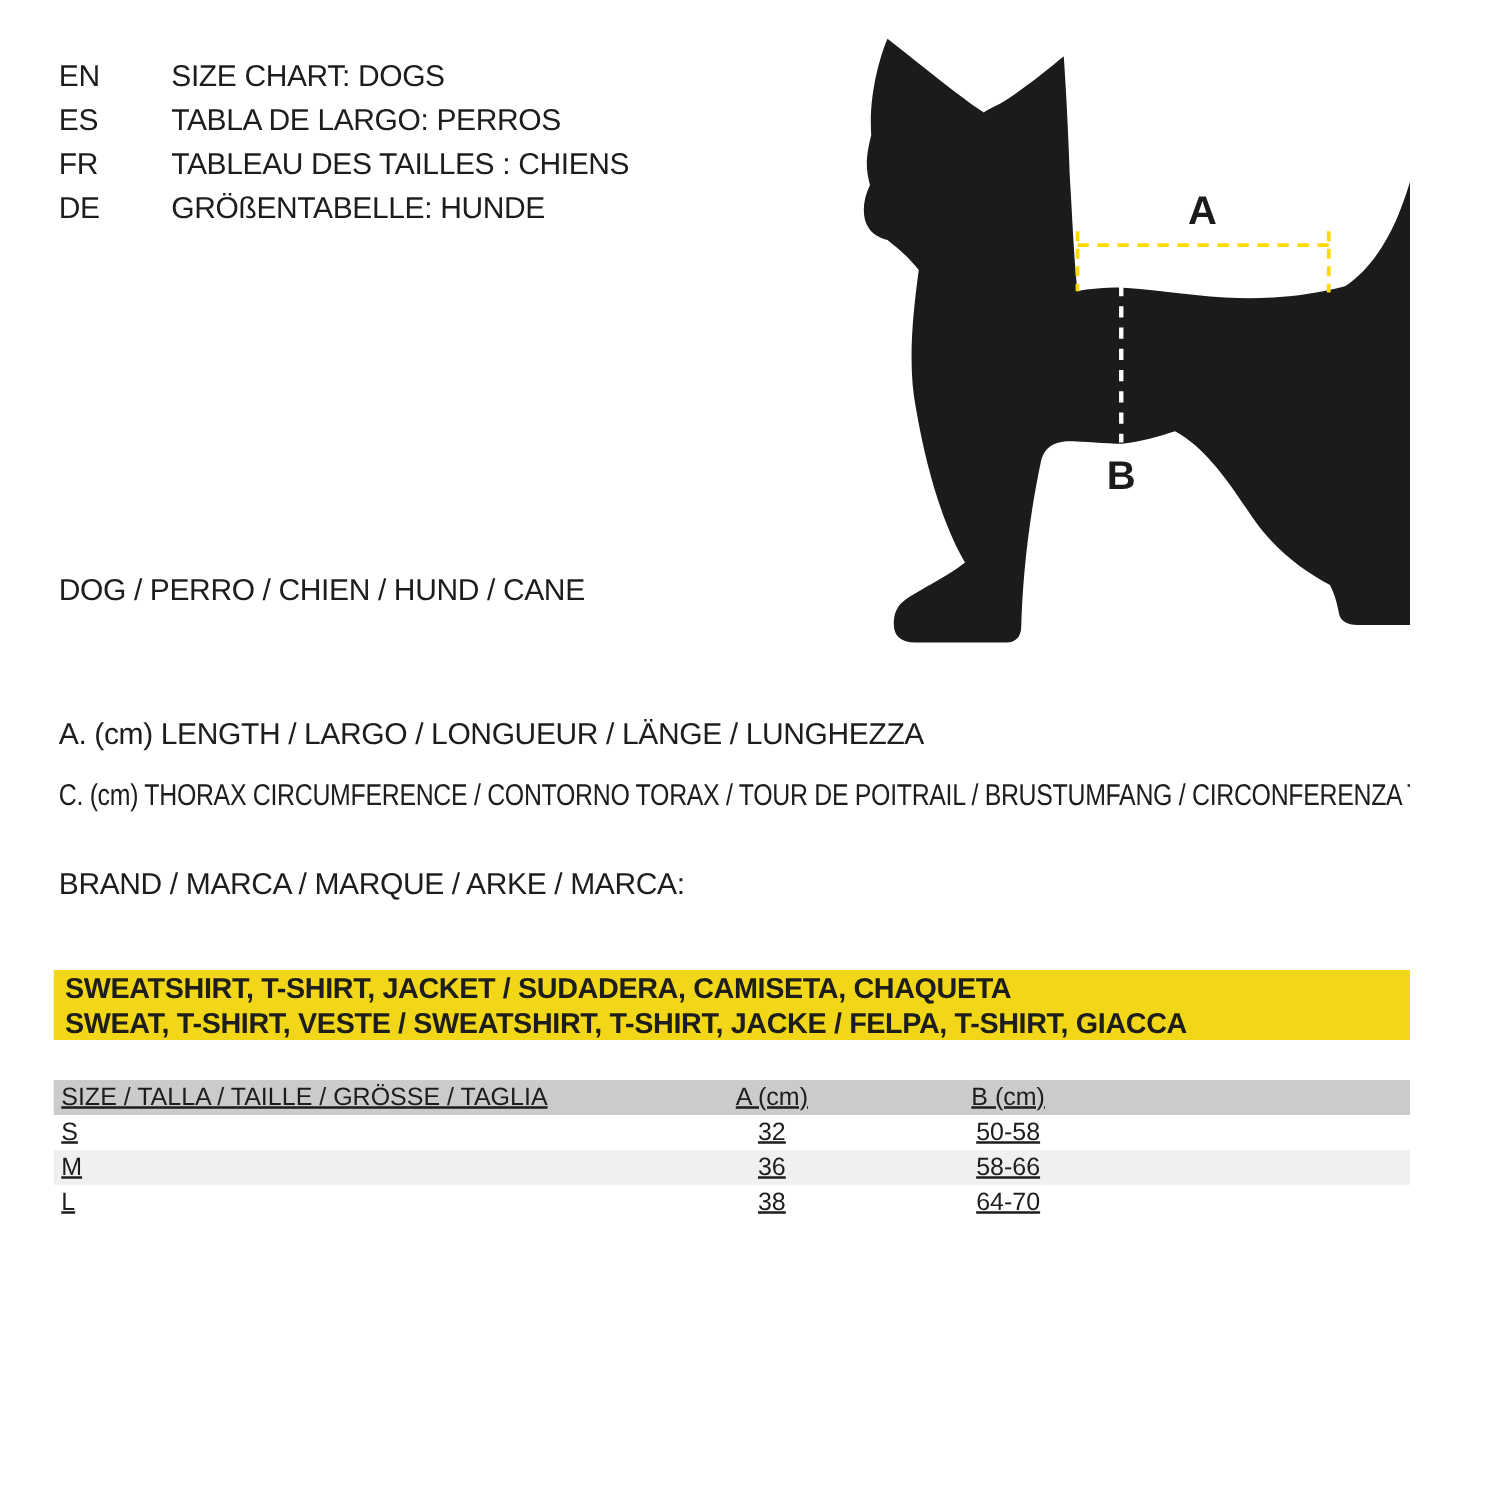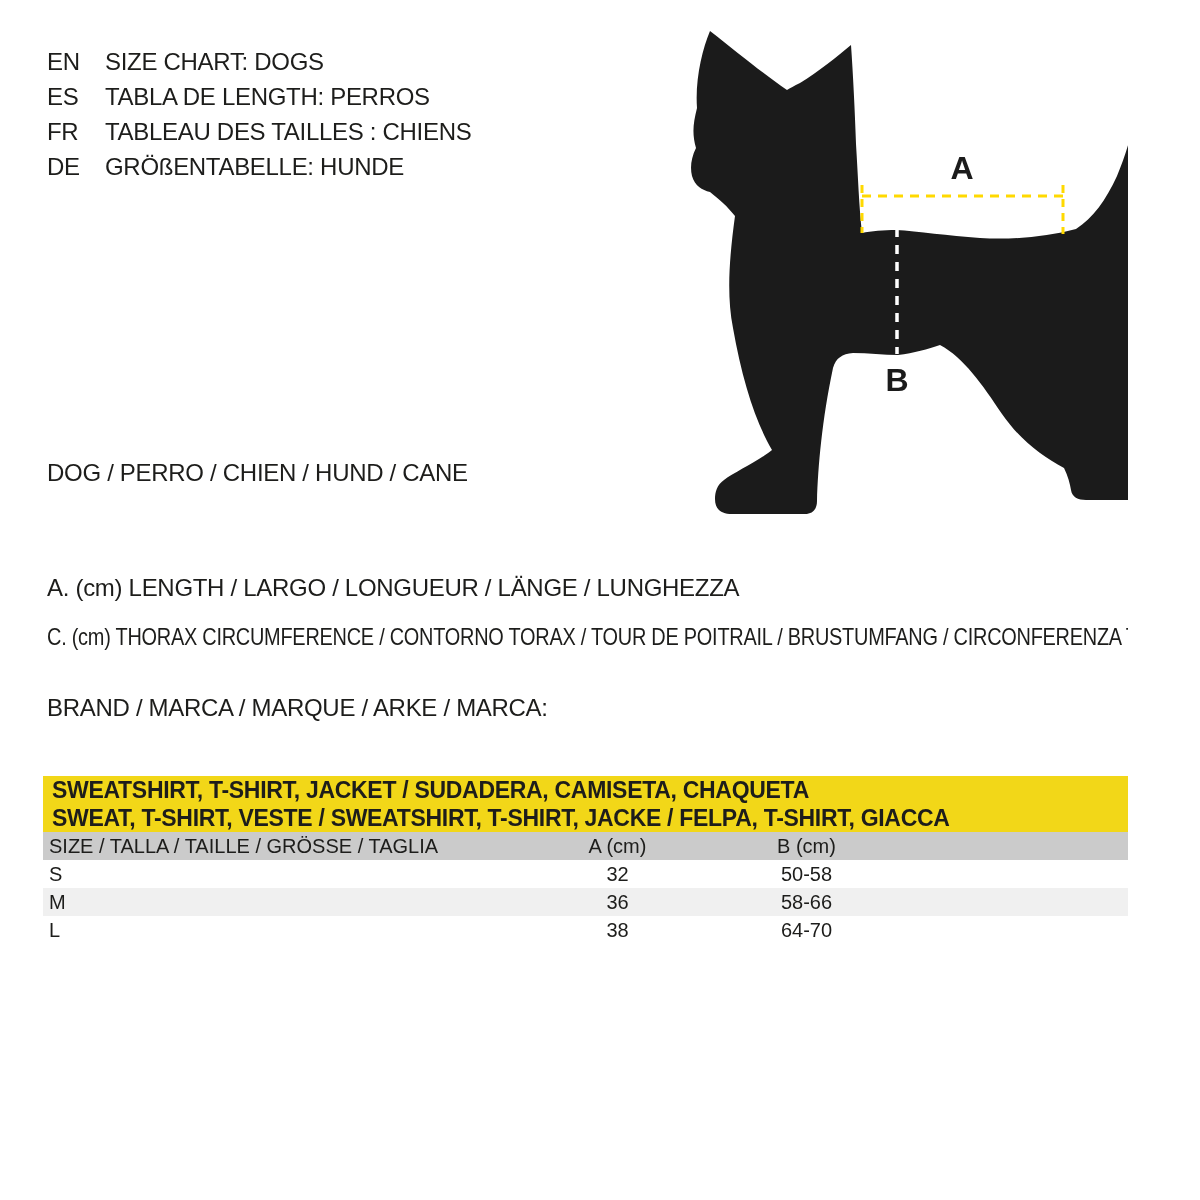--- a/index.html
+++ b/index.html
@@ -6,41 +6,41 @@
   #canvas{
     position:relative;width:1128px;height:1200px;background:#ffffff;overflow:hidden;
     font-family:"Liberation Sans",sans-serif;color:#1d1d1b;
   }
   .abs{position:absolute;}
 
   
   .langs{left:47px;top:44px;}
   .lang-row{display:flex;height:35px;line-height:35px;font-size:24px;letter-spacing:-0.3px;}
   .lang-code{width:58px;flex:0 0 58px;}
-  .lang-title{white-space:nowrap;}
+  .lang-title{white-space:nowrap;margin-left:32px;}
 
   
   .tline{font-size:24px;line-height:26px;white-space:nowrap;letter-spacing:-0.3px;}
   .dog-line{left:47px;top:460px;}
   .measure-a-line{left:47px;top:575px;}
   .measure-c-line{left:47px;top:624px;transform:scaleX(0.83);transform-origin:0 50%;}
   .brand-line{left:47px;top:695px;}
 
   
   .dog-wrap{left:690px;top:28px;width:470px;height:490px;}
 
   
   .banner{
     left:43px;top:776px;width:1106px;height:56px;background:#F2D718;
     display:flex;flex-direction:column;justify-content:center;padding-left:9px;box-sizing:border-box;
   }
   .banner div{font-weight:bold;font-size:23px;line-height:28px;white-space:nowrap;letter-spacing:-0.3px;}
 
   
-  .size-table{left:43px;top:832px;width:1106px;}
+  .size-table{left:43px;top:864px;width:1106px;text-decoration:underline;}
   .trow{
     display:grid;grid-template-columns:480px 189px 189px auto;
     height:28px;line-height:28px;font-size:20px;
   }
   .trow .c-size{padding-left:6px;text-align:left;white-space:nowrap;}
   .trow .c-a,.trow .c-b{text-align:center;}
   .trow.head{background:#CBCBCB;}
   .trow.alt{background:#F0F0F0;}
 </style>
 </head>
@@ -48,21 +48,21 @@
 
 <div id="canvas">
 
   <div class="abs langs">
     <div class="lang-row">
       <span class="lang-code">EN</span>
       <span class="lang-title">SIZE CHART: DOGS</span>
     </div>
     <div class="lang-row">
       <span class="lang-code">ES</span>
-      <span class="lang-title">TABLA DE LENGTH: PERROS</span>
+      <span class="lang-title">TABLA DE LARGO: PERROS</span>
     </div>
     <div class="lang-row">
       <span class="lang-code">FR</span>
       <span class="lang-title">TABLEAU DES TAILLES : CHIENS</span>
     </div>
     <div class="lang-row">
       <span class="lang-code">DE</span>
       <span class="lang-title">GRÖßENTABELLE: HUNDE</span>
     </div>
   </div>

